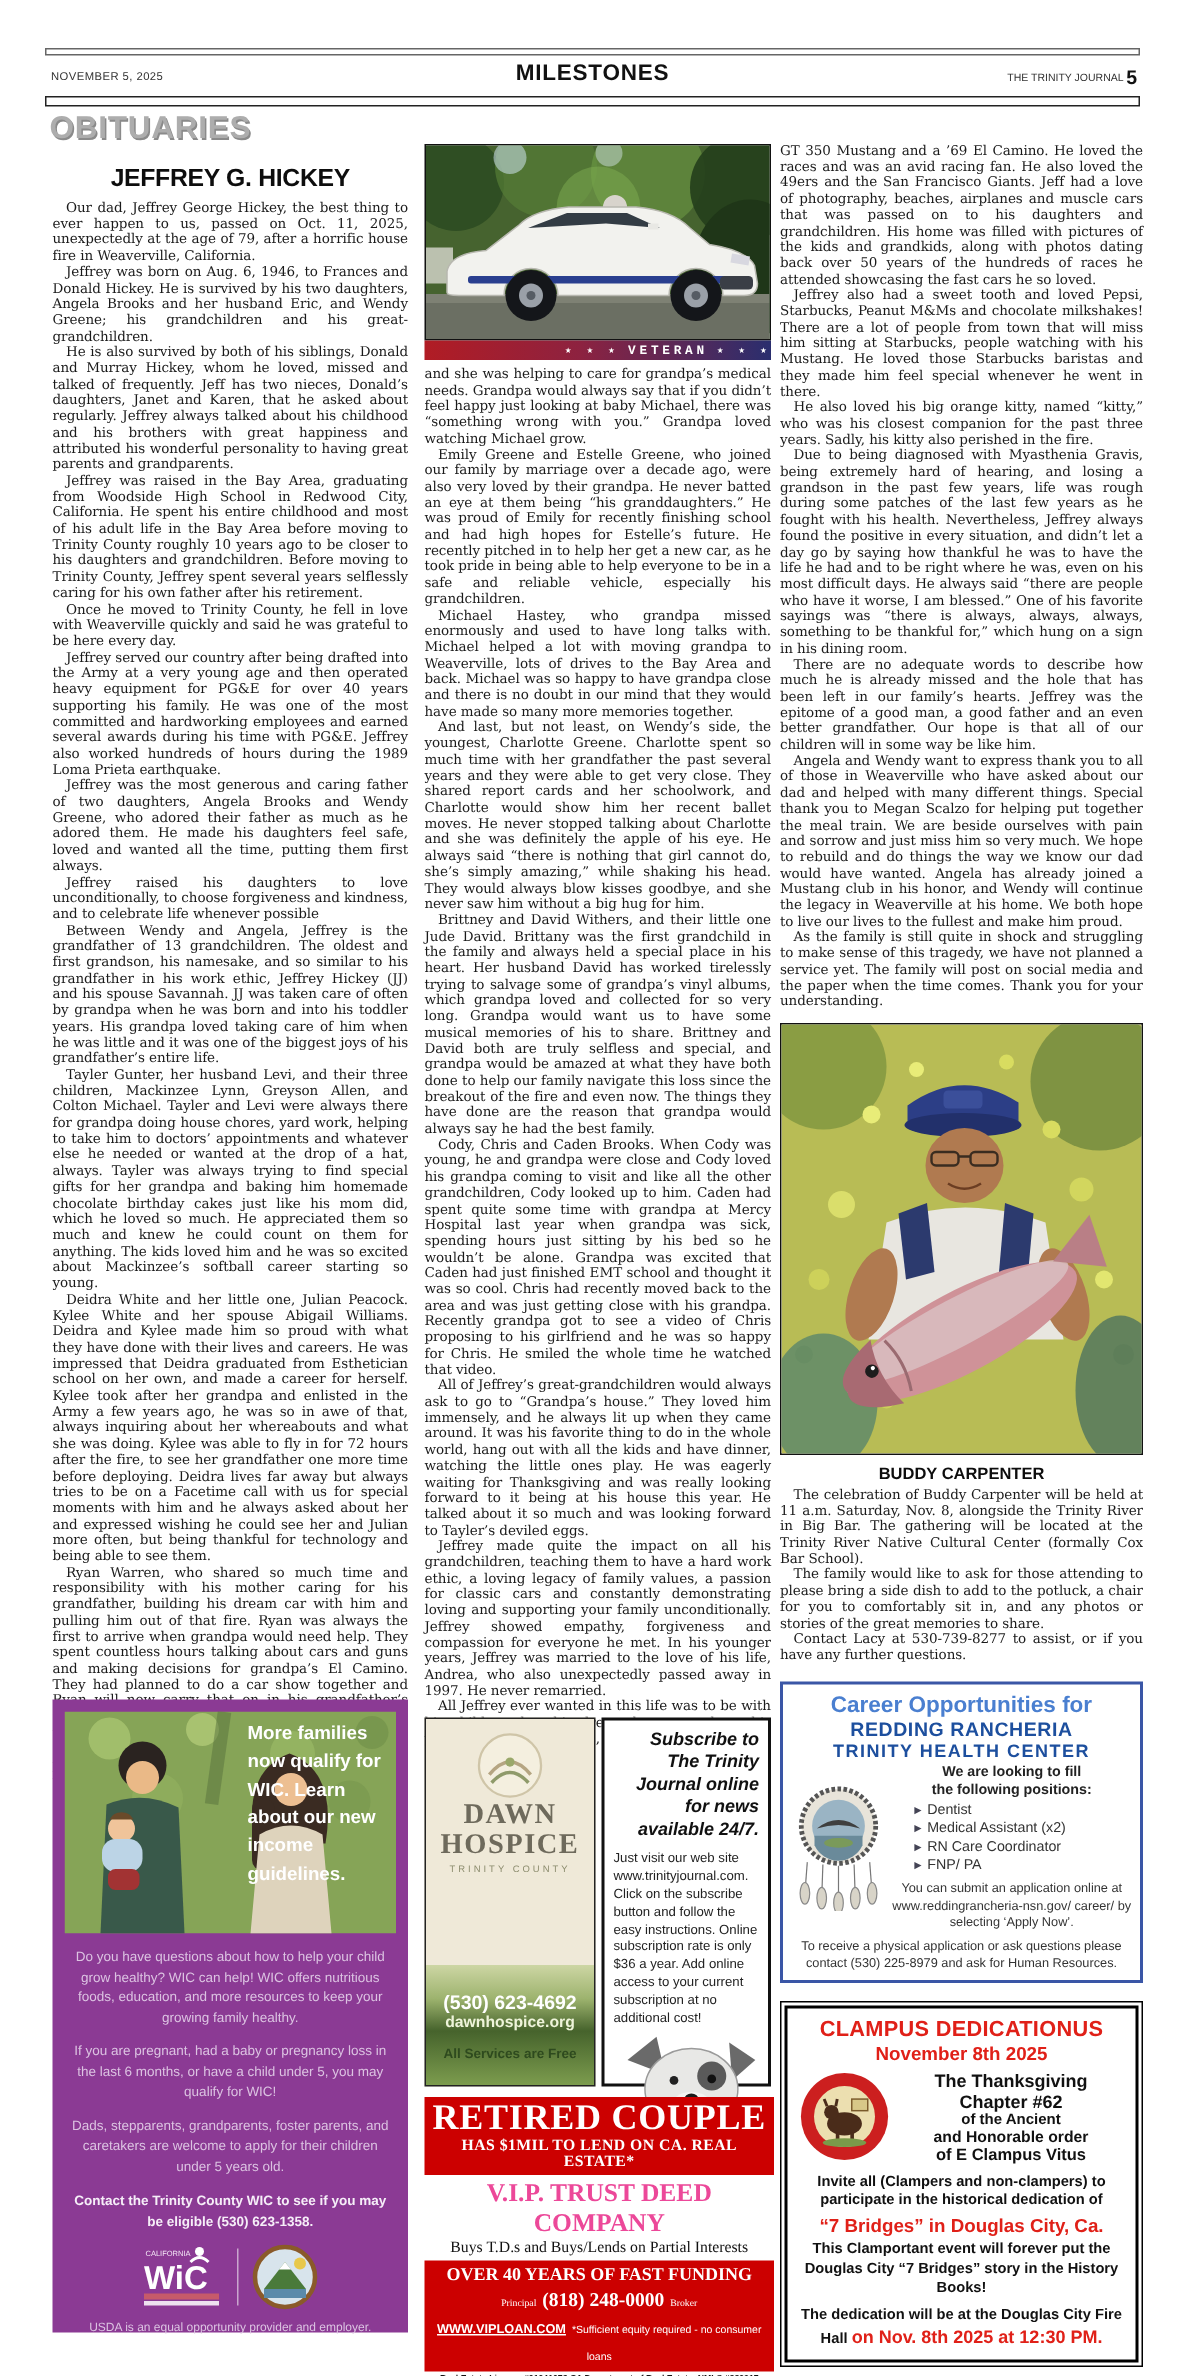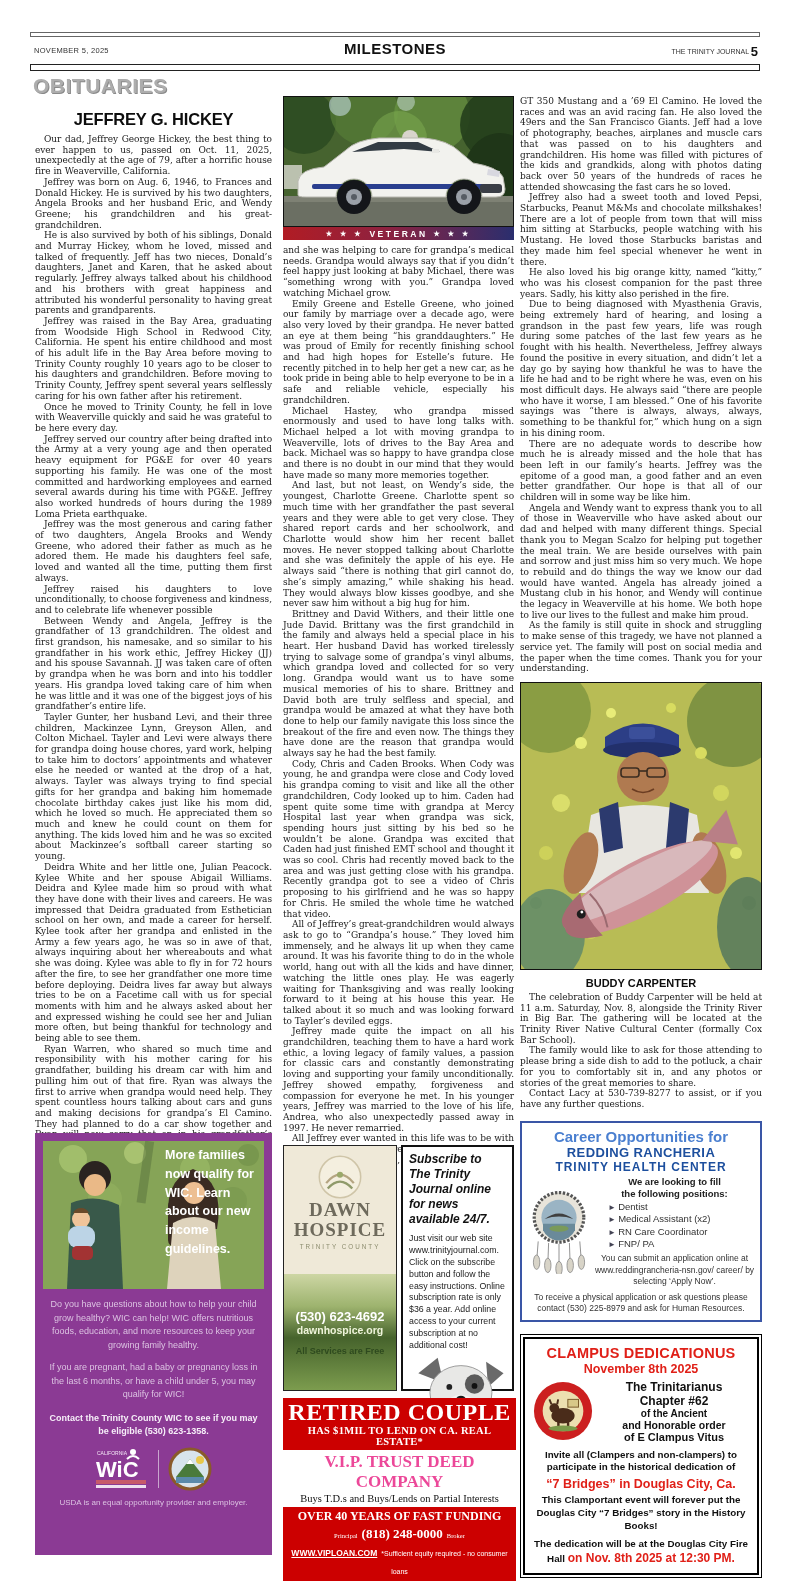--- a/index.html
+++ b/index.html
@@ -17,22 +17,22 @@
   
   .col{position:absolute;top:96px;}
   .col1{left:35px;width:237px;}
   .col2{left:283px;width:231px;}
   .col3{left:520px;width:242px;}
   .obit-title{margin:14px 0 5px;text-align:center;font-family:"Liberation Sans",sans-serif;font-weight:900;font-size:16.5px;letter-spacing:-.2px;color:#0d0d0d;}
   .body p{margin:0;font-size:9px;line-height:10.7px;text-align:justify;text-indent:9px;letter-spacing:-.05px;hyphens:auto;}
   .cont p:first-child{text-indent:0;}
   .photo{border:1px solid #111;display:block;}
   .veteran{height:13px;background:linear-gradient(90deg,#b11c24 0%,#8d2240 45%,#2a2e6e 100%);
-           color:#fff;display:flex;align-items:center;justify-content:center;gap:6px;
-           font-family:Liberation Sans, sans-serif;font-weight:800;font-size:8.5px;letter-spacing:2.5px;}
+           color:#fff;display:flex;align-items:center;justify-content:flex-end;gap:6px;
+           font-family:Liberation Mono, monospace;font-weight:800;font-size:8.5px;letter-spacing:2.5px;}
   .veteran .stars{font-size:7px;letter-spacing:3px;}
   .col2 .body{margin-top:5px;}
   .fish-photo{margin-top:8px;}
   .carp-title{margin:7px 0 3px;text-align:center;font-family:"Liberation Sans",sans-serif;font-weight:800;font-size:11px;color:#0d0d0d;}
   
   .ad-ranch{margin-top:11px;border:2px solid #3a56a6;background:#fff;padding:5px 5px 6px;text-align:center;font-family:"Liberation Sans",sans-serif;}
   .r1{color:#4a7fd0;font-size:15px;font-weight:700;}
   .r2{color:#1d4f9e;font-size:13px;font-weight:800;letter-spacing:.4px;}
   .r3{color:#1d4f9e;font-size:12px;font-weight:800;letter-spacing:1px;margin-bottom:2px;}
   .r-mid{display:flex;align-items:center;gap:3px;text-align:left;}
@@ -66,27 +66,27 @@
   .wic-headline{position:absolute;right:1px;top:5px;width:98px;color:#fff;font-weight:700;font-size:12.5px;line-height:1.5;}
   .wic-p{margin:9px 2px 0;font-size:9px;line-height:1.5;color:#dcc3e2;text-align:center;}
   .wic-contact{margin:10px 0 0;font-size:9px;line-height:1.5;color:#f6eef8;font-weight:700;text-align:center;}
   .wic-logos{margin-top:8px;display:flex;align-items:center;justify-content:center;gap:9px;}
   .wic-div{width:1px;height:38px;background:#c9a6ce;}
   .wic-usda{margin:7px 0 0;font-size:8px;color:#dcc3e2;text-align:center;}
   
   .ad-dawn{position:absolute;left:283px;top:1145px;width:114px;height:246px;border:1px solid #222;background:#efe9d8;box-sizing:border-box;display:flex;flex-direction:column;align-items:center;overflow:hidden;}
   .dawn-name{font-size:19px;font-weight:700;color:#6e6a5c;letter-spacing:1px;line-height:1.05;font-family:"Liberation Serif",serif;}
   .dawn-sub{font-family:"Liberation Sans",sans-serif;font-size:6.3px;letter-spacing:2px;color:#8c8c6e;margin-top:3px;}
-  .dawn-green{margin-top:auto;width:100%;height:116px;background:linear-gradient(180deg,#cdd6a4 0%,#9db36e 28%,#46632c 55%,#7c9c4e 100%);display:flex;flex-direction:column;justify-content:center;align-items:center;text-align:center;}
+  .dawn-green{margin-top:auto;width:100%;height:80px;background:linear-gradient(180deg,#cdd6a4 0%,#9db36e 28%,#46632c 55%,#7c9c4e 100%);display:flex;flex-direction:column;justify-content:center;align-items:center;text-align:center;}
   .dawn-phone{color:#fff;font-weight:800;font-size:13px;font-family:"Liberation Sans",sans-serif;}
   .dawn-web{color:#eef4da;font-weight:700;font-size:10.5px;font-family:"Liberation Sans",sans-serif;}
   .dawn-free{color:#2e4a1e;font-weight:700;font-size:9px;margin-top:10px;font-family:"Liberation Sans",sans-serif;}
   
   .ad-sub{position:absolute;left:401px;top:1145px;width:113px;height:246px;border:2px solid #111;background:#fff;box-sizing:border-box;padding:5px 6px;font-family:"Liberation Sans",sans-serif;}
-  .sub-title{font-style:italic;font-weight:800;font-size:12px;line-height:1.25;text-align:left;color:#111;}
+  .sub-title{font-style:italic;font-weight:800;font-size:12px;line-height:1.25;text-align:right;color:#111;}
   .sub-body{margin-top:6px;font-size:8.8px;line-height:1.35;color:#222;}
   .sub-dog{display:block;margin:2px auto 0;}
   
   .ad-vip{position:absolute;left:283px;top:1398px;width:233px;font-family:"Liberation Serif",serif;text-align:center;}
   .vip-red1{background:#c00;color:#fff;padding:2px 0 3px;}
   .vip-b1{font-weight:800;font-size:24px;line-height:1;letter-spacing:.5px;}
   .vip-b2{font-weight:800;font-size:10.5px;letter-spacing:.3px;margin-top:1px;}
   .vip-company{font-weight:800;font-size:17px;color:#ec4899;margin-top:2px;}
   .vip-tag{font-size:10.5px;color:#111;margin:1px 0 3px;}
   .vip-red2{background:#c00;color:#fff;padding:2px 0 3px;}
@@ -291,21 +291,21 @@
             <ellipse cx="32" cy="37" rx="12" ry="8" fill="#4a2c1a"></ellipse>
             <circle cx="23" cy="29" r="5" fill="#4a2c1a"></circle>
             <line x1="20" y1="25" x2="18" y2="20" stroke="#4a2c1a" stroke-width="2"></line>
             <line x1="26" y1="25" x2="27" y2="20" stroke="#4a2c1a" stroke-width="2"></line>
             <rect x="26" y="43" width="2.5" height="7" fill="#4a2c1a"></rect>
               <rect x="36" y="43" width="2.5" height="7" fill="#4a2c1a"></rect>
             <rect x="37" y="20" width="11" height="8" fill="#d8c888" stroke="#7a5a2a"></rect>
             <ellipse cx="32" cy="50" rx="15" ry="3" fill="#7a9a4a"></ellipse>
           </svg>
           <div class="cl-chap">
-            <div class="cl-c1">The Trinitarianus</div>
+            <div class="cl-c1">The Thanksgiving</div>
             <div class="cl-c2">Chapter #62</div>
             <div class="cl-c3">of the Ancient</div>
             <div class="cl-c4">and Honorable order</div>
             <div class="cl-c5">of E Clampus Vitus</div>
           </div>
         </div>
         <div class="cl-invite">Invite all (Clampers and non-clampers) to participate in the historical dedication of</div>
         <div class="cl-bridges">“7 Bridges” in Douglas City, Ca.</div>
         <div class="cl-event">This Clamportant event will forever put the Douglas City “7 Bridges” story in the History Books!</div>
         <div class="cl-ded">
@@ -337,20 +337,21 @@
         <rect x="29" y="105" width="21" height="14" rx="5" fill="#a23333"></rect>
         <path d="M150,28 Q118,40 127,88 L174,88 Q182,40 150,28 Z" fill="#3a2b22"></path>
         <rect x="125" y="58" width="15" height="48" rx="7" fill="#3a2b22"></rect>
         <circle cx="151" cy="52" r="11" fill="#edbf92"></circle>
         <path d="M130,82 Q151,70 172,82 L178,148 L124,148 Z" fill="#ded3bc"></path>
       </svg>
       <div class="wic-headline">More families now qualify for WIC. Learn about our new income guidelines.</div>
     </div>
     <p class="wic-p">Do you have questions about how to help your child grow healthy? WIC can help! WIC offers nutritious foods, education, and more resources to keep your growing family healthy.</p>
     <p class="wic-p">If you are pregnant, had a baby or pregnancy loss in the last 6 months, or have a child under 5, you may qualify for WIC!</p>
+    <p class="wic-p">Dads, stepparents, grandparents, foster parents, and caretakers are welcome to apply for their children under 5 years old.</p>
     <p class="wic-contact">Contact the Trinity County WIC to see if you may be eligible (530) 623-1358.</p>
     <div class="wic-logos">
       <svg width="54" height="44" viewBox="0 0 54 44">
         <circle cx="38" cy="5" r="3" fill="#fff"></circle>
         <path d="M32,12 q6,-6 12,0" stroke="#fff" stroke-width="2" fill="none"></path>
         <text x="2" y="8" fill="#f4e6f6" font-family="Liberation Sans" font-size="5">CALIFORNIA</text>
         <text x="1" y="30" fill="#fff" font-family="Liberation Sans" font-weight="bold" font-size="22">WiC</text>
         <rect x="1" y="33" width="50" height="4" fill="#c65a6a"></rect>
         <rect x="1" y="38" width="50" height="3" fill="#ffffff" opacity=".85"></rect>
       </svg>

